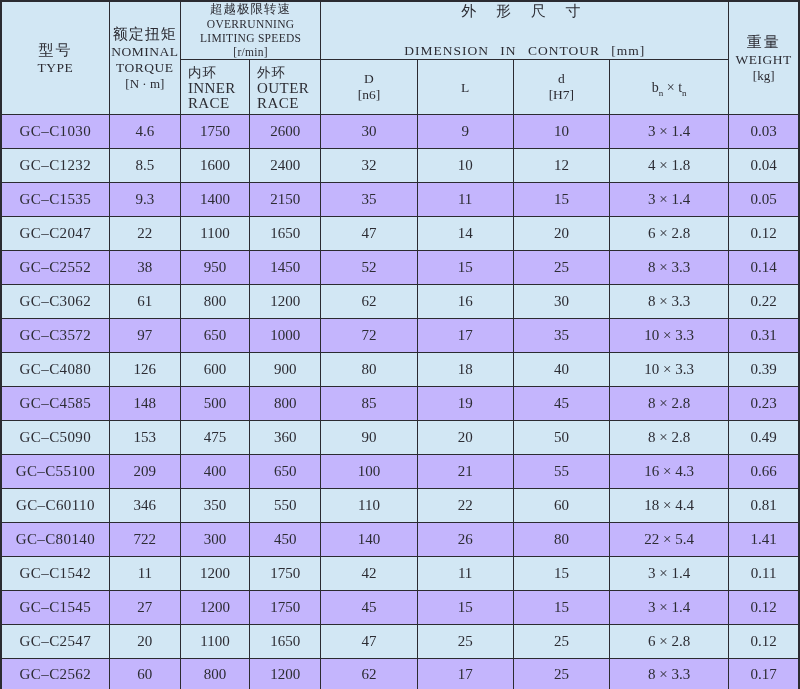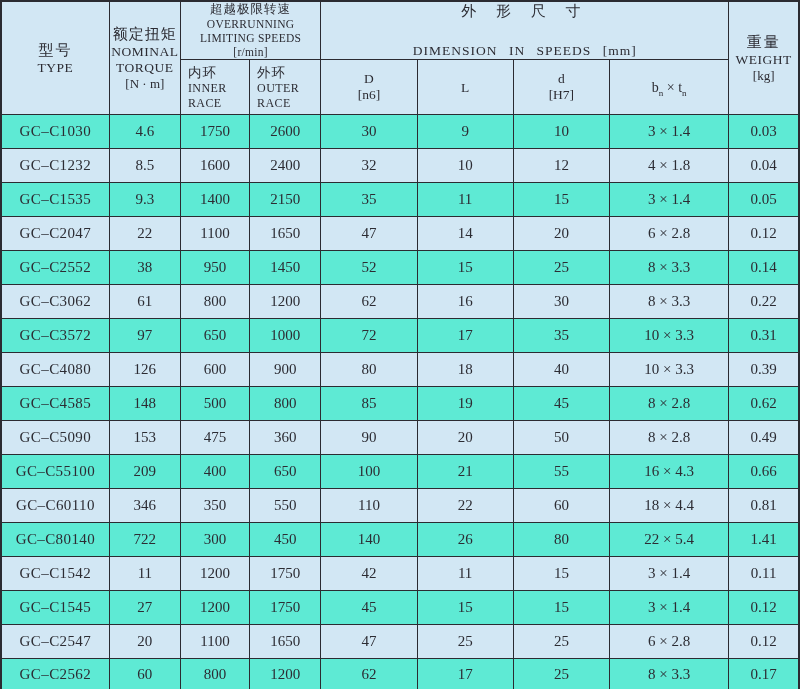--- a/index.html
+++ b/index.html
@@ -18,35 +18,35 @@
     border:2.5px solid var(--border);border-bottom-width:5px;
   }
   th,td{
     border:1.4px solid var(--border);
     text-align:center;vertical-align:middle;
     padding:0;color:var(--text);
     font-size:15px;
     overflow:hidden;white-space:nowrap;
   }
   thead th{background:var(--stripe);font-weight:normal;}
-  tbody tr{height:34px;background:#5eead4;}
+  tbody tr{height:34px;background:#c4b5fd;}
   tbody tr.alt{background:var(--stripe);}
   tr.tier1{height:55px;}
   tr.tier2{height:55px;}
   .vstack{display:flex;flex-direction:column;justify-content:center;align-items:center;height:100%;}
   .vstack.tight{justify-content:center;}
   .zh{font-size:15px;letter-spacing:2px;}
   .zh-big{font-size:15px;letter-spacing:8px;}
   .en{font-size:13.5px;letter-spacing:.5px;}
   .en-wide{font-size:13.5px;letter-spacing:1px;word-spacing:7px;}
   .small-line{font-size:11.5px;line-height:14px;letter-spacing:.3px;}
   .zh-small{font-size:12.5px;line-height:15px;letter-spacing:1px;text-align:right;}
   .race-cell .vstack{align-items:flex-start;padding-left:7px;}
   .race-zh{font-size:13.5px;letter-spacing:1px;line-height:17px;}
-  .race-en{font-size:12px;line-height:15px;letter-spacing:.4px;}
+  .race-en{font-size:15px;line-height:15px;letter-spacing:.4px;}
   .sub2{font-size:13.5px;line-height:16px;}
   .unit{font-size:13px;}
   td.cell-type{letter-spacing:.4px;}
   sub{font-size:9px;line-height:0;}
   .bt-label{font-size:14px;margin-top:12px;}
 </style>
 </head>
 <body>
 
 <table>
@@ -81,21 +81,21 @@
         <div class="vstack tight">
           <span class="zh-small">超越极限转速</span>
           <span class="small-line">OVERRUNNING</span>
           <span class="small-line">LIMITING SPEEDS</span>
           <span class="small-line">[r/min]</span>
         </div>
       </th>
       <th colspan="4">
         <div class="vstack tight" style="gap:22px">
           <span class="zh-big">外 形 尺 寸</span>
-          <span class="en-wide">DIMENSION IN SPEEDS [mm]</span>
+          <span class="en-wide">DIMENSION IN CONTOUR [mm]</span>
         </div>
       </th>
       <th rowspan="2">
         <div class="vstack">
           <span class="zh">重量</span>
           <span class="en">WEIGHT</span>
           <span class="unit">[kg]</span>
         </div>
       </th>
     </tr>
@@ -225,21 +225,21 @@
       </tr>
       <tr>
         <td class="cell-type">GC–C4585</td>
         <td class="cell-torque">148</td>
         <td class="cell-inner">500</td>
         <td class="cell-outer">800</td>
         <td class="cell-D">85</td>
         <td class="cell-L">19</td>
         <td class="cell-d">45</td>
         <td class="cell-bt">8 × 2.8</td>
-        <td class="cell-weight">0.62</td>
+        <td class="cell-weight">0.23</td>
       </tr>
       <tr class="alt">
         <td class="cell-type">GC–C5090</td>
         <td class="cell-torque">153</td>
         <td class="cell-inner">475</td>
         <td class="cell-outer">360</td>
         <td class="cell-D">90</td>
         <td class="cell-L">20</td>
         <td class="cell-d">50</td>
         <td class="cell-bt">8 × 2.8</td>

